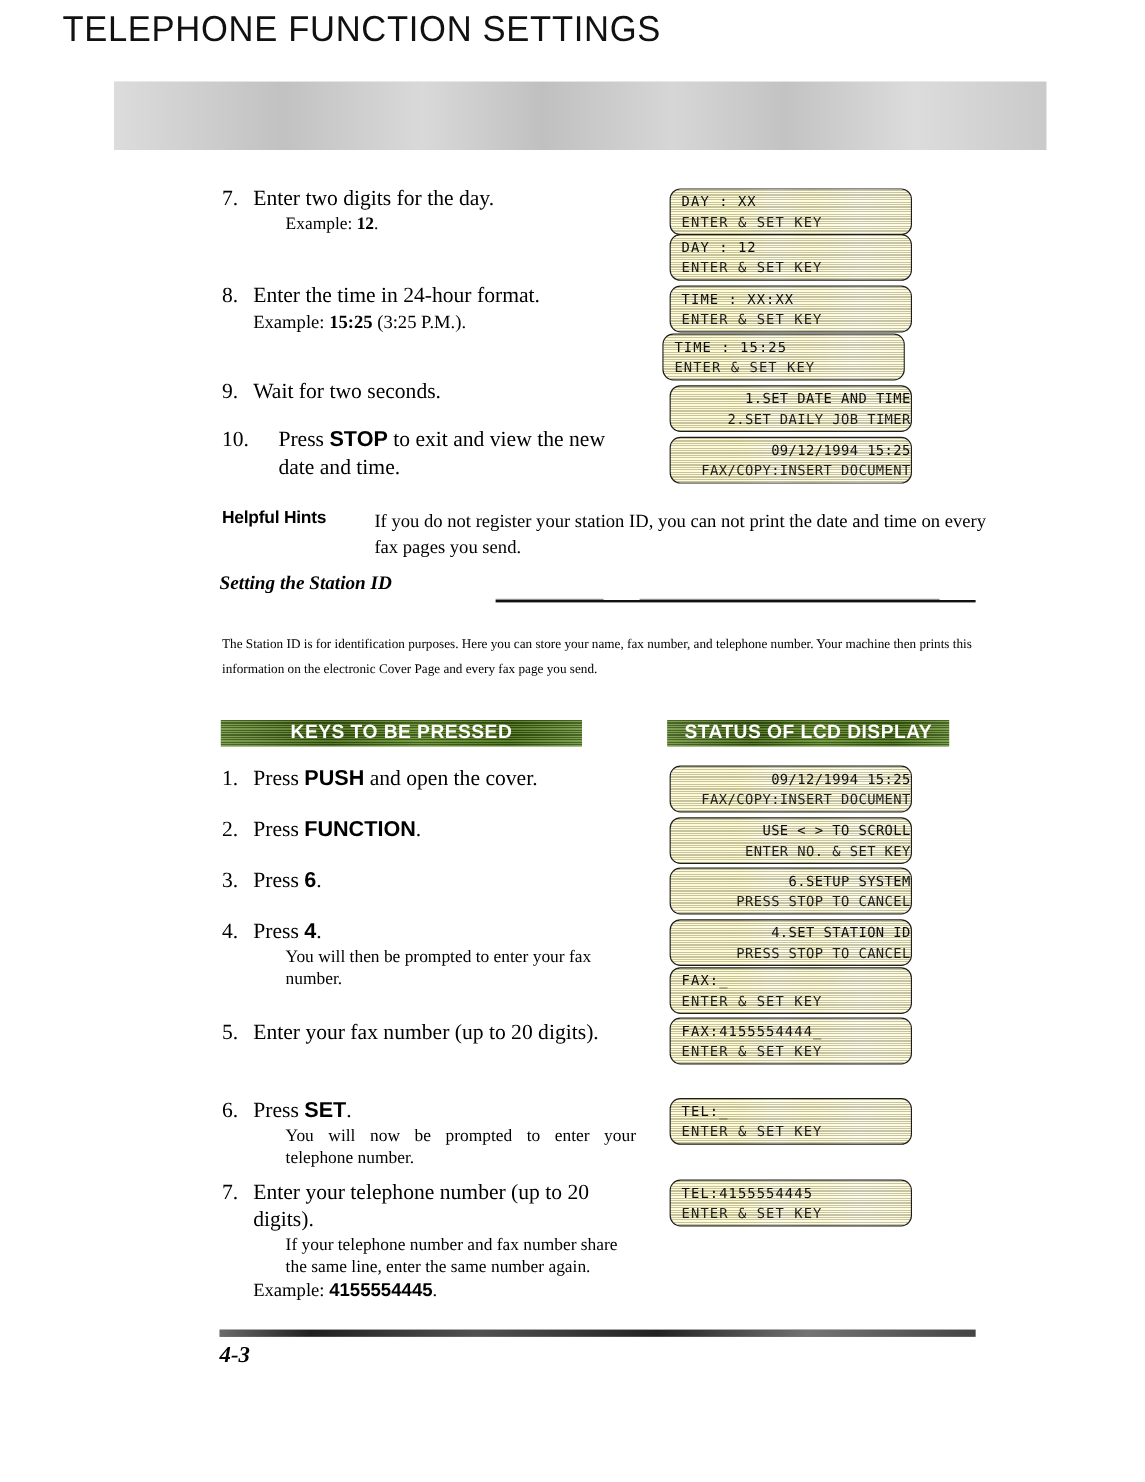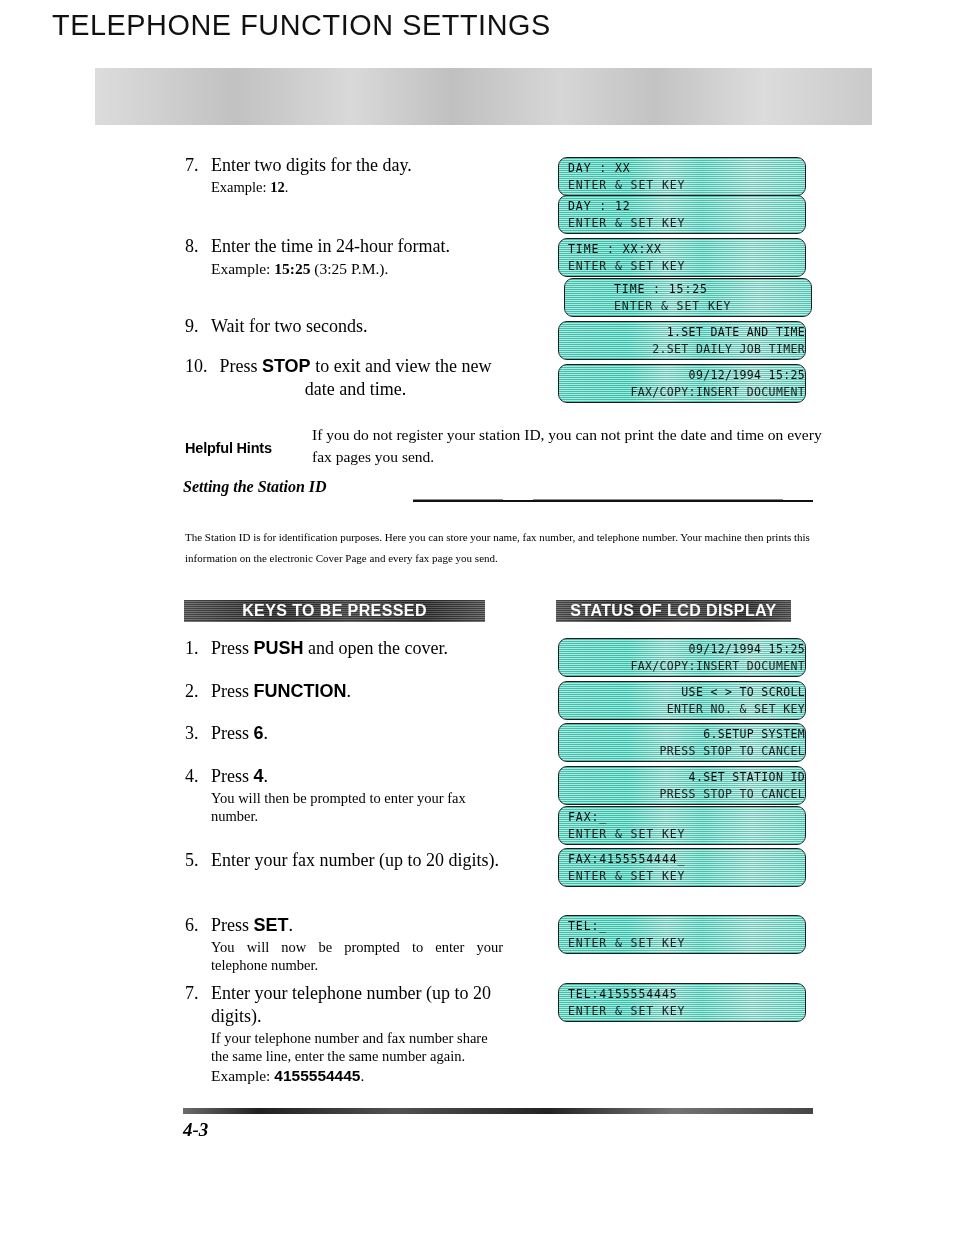--- a/index.html
+++ b/index.html
@@ -82,45 +82,46 @@
     top: 0;
     font-size: 18px;
     line-height: 23px;
     white-space: nowrap;
   }
   .step-body {
     margin-left: 26px;
     font-size: 18px;
     line-height: 23px;
   }
-  .step-body.tight { margin-left: 21px; text-align: center; }
+  .step-body.tight { margin-left: 47px; }
   .sub {
     font-size: 14.5px;
     line-height: 18px;
     margin-top: 1px;
+    margin-left: 27px;
   }
   .sub-lg {
     font-size: 15.5px;
     line-height: 19px;
     margin-top: 1px;
   }
   b, .bold { font-weight: bold; }
   .sans-b {
     font-family: "Liberation Sans", "DejaVu Sans", sans-serif;
     font-weight: bold;
   }
 
   
   .lcd {
     position: absolute;
-    width: 248px;
+    width: 202px;
     height: 39px;
     border: 1.6px solid #1d1d1d;
     border-radius: 9px;
-    background: #5eead4;
+    background: #fef9c3;
     overflow: hidden;
     box-sizing: border-box;
   }
   .lcd .lcd-tex {
     position: absolute;
     left: -2px; top: -2px; right: -2px; bottom: -2px;
     background:
       repeating-linear-gradient(0deg,
         rgba(0,0,0,0.22) 0px, rgba(0,0,0,0.22) 1px,
         rgba(255,255,255,0.32) 1px, rgba(255,255,255,0.32) 2px),
@@ -150,21 +151,21 @@
   
   #hints {
     position: absolute;
     left: 185px;
     top: 424px;
     width: 650px;
   }
   #hints-label {
     position: absolute;
     left: 0;
-    top: 16px;
+    top: 0;
     font-family: "Liberation Sans", "DejaVu Sans", sans-serif;
     font-weight: bold;
     font-size: 14.5px;
     letter-spacing: -0.2px;
     white-space: nowrap;
   }
   #hints-text {
     margin-left: 127px;
     font-size: 15.5px;
     line-height: 22px;
@@ -203,21 +204,21 @@
     top: 527px;
     width: 652px;
     font-size: 11px;
     line-height: 21px;
   }
 
   
   .colbanner {
     position: absolute;
     height: 22px;
-    background: #404040;
+    background: #4d7c0f;
     overflow: hidden;
   }
   .colbanner .cb-tex {
     position: absolute;
     left: 0; top: 0; right: 0; bottom: 0;
     background:
       repeating-linear-gradient(0deg,
         rgba(255,255,255,0.14) 0px, rgba(255,255,255,0.14) 1px,
         rgba(0,0,0,0.30) 1px, rgba(0,0,0,0.30) 2px),
       linear-gradient(90deg,
@@ -321,21 +322,21 @@
     <div class="lcd-lines"><span class="l1">DAY : 12</span>
 <span class="l2">ENTER &amp; SET KEY</span></div>
   </div>
 
   <div class="lcd" style="left:558px; top:238px;">
     <div class="lcd-tex"></div>
     <div class="lcd-lines"><span class="l1">TIME : XX:XX</span>
 <span class="l2">ENTER &amp; SET KEY</span></div>
   </div>
 
-  <div class="lcd" style="left:564px; top:278px;padding-left:40px;">
+  <div class="lcd" style="left:552px; top:278px;">
     <div class="lcd-tex"></div>
     <div class="lcd-lines"><span class="l1">TIME : 15:25</span>
 <span class="l2">ENTER &amp; SET KEY</span></div>
   </div>
 
   <div class="lcd lcd-wide" style="left:558px; top:321px;">
     <div class="lcd-tex"></div>
     <div class="lcd-lines"><span class="l1">1.SET DATE AND TIME</span>
 <span class="l2">2.SET DAILY JOB TIMER</span></div>
   </div>

